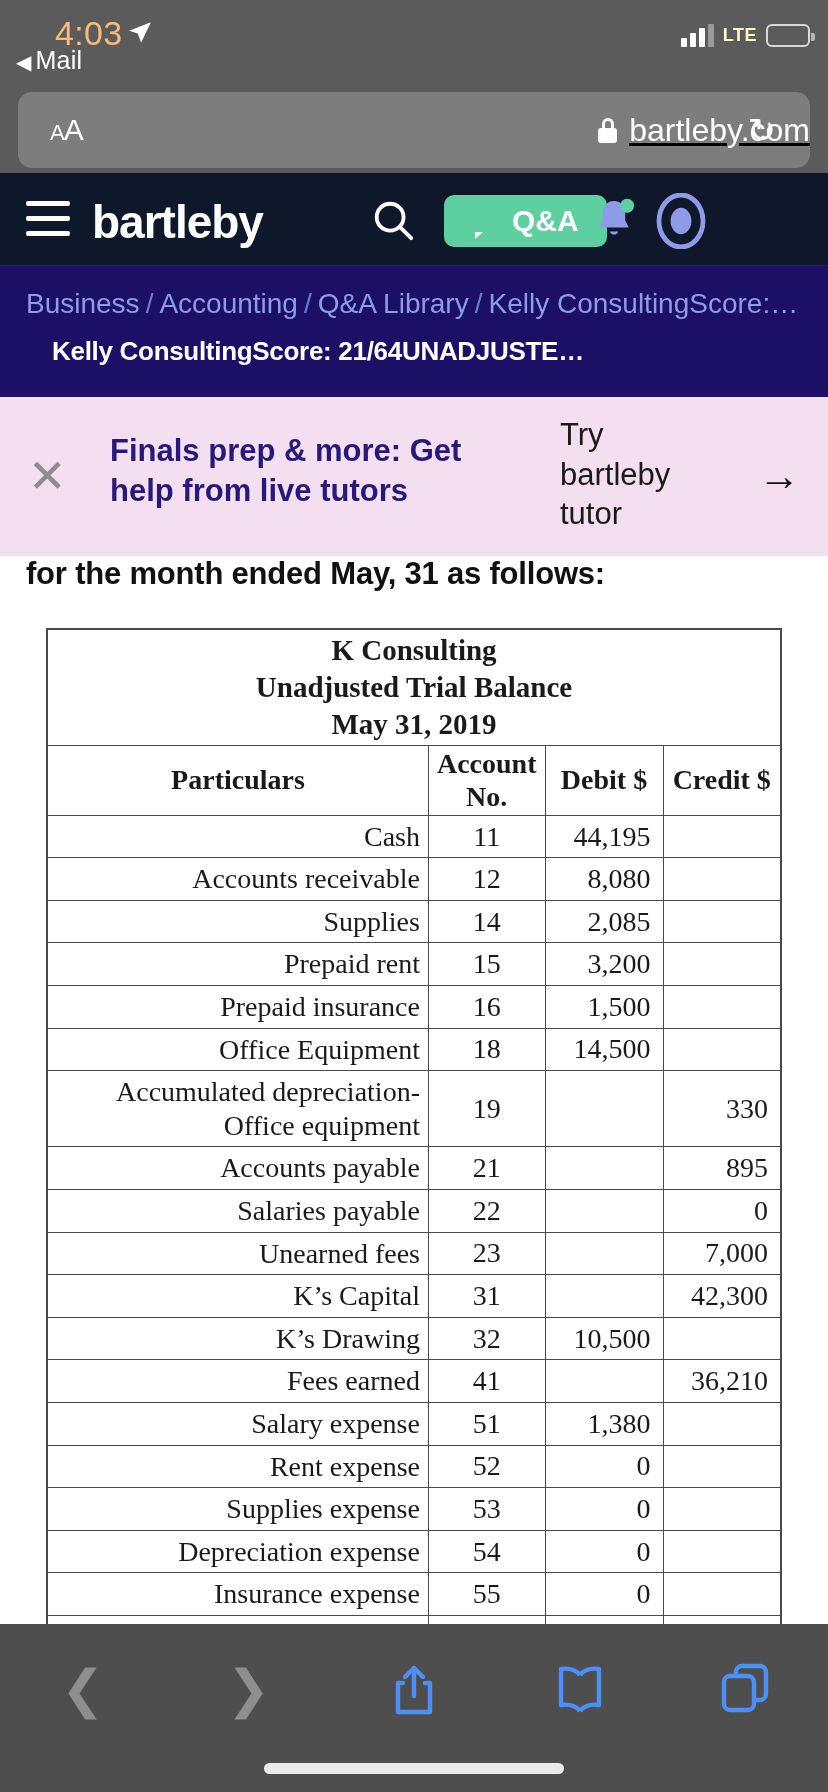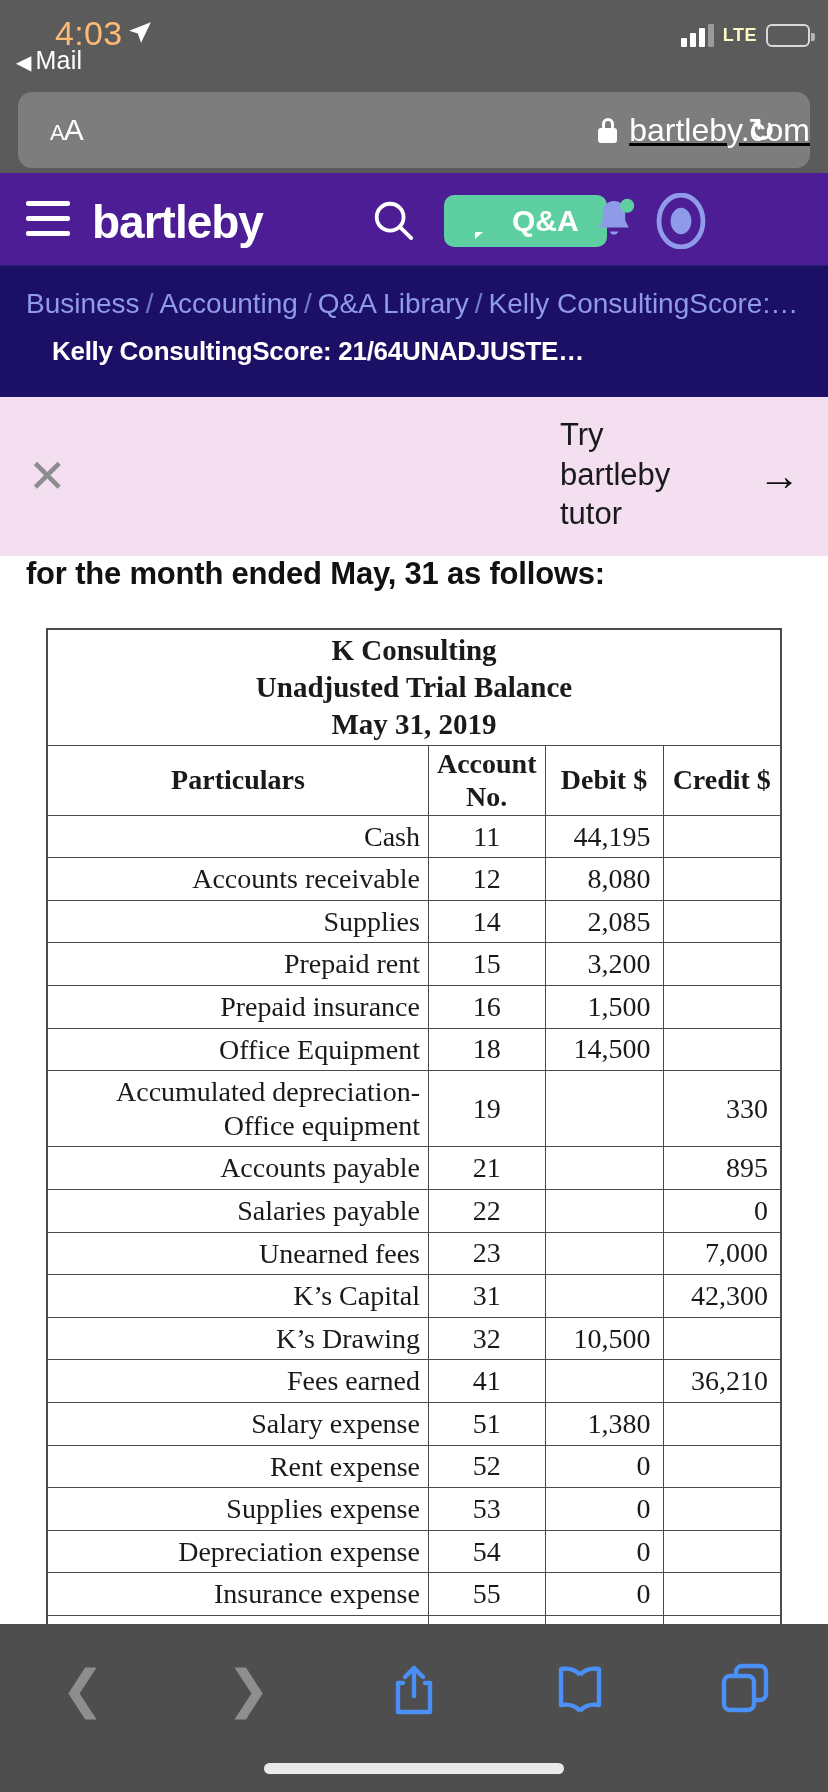--- a/index.html
+++ b/index.html
@@ -74,21 +74,21 @@
     border: 3px solid #fff; border-bottom: none; border-radius: 7px 7px 0 0;
   }
   .urltext { color:#ffffff; font-size: 32px; }
   .reload {
     position: absolute; right: 34px; color: #fff; font-size: 34px; line-height: 1;
   }
 
   
   .site { position: absolute; top: 173px; left: 0; width: 828px; bottom: 0; background:#fff; }
   .navbar {
-    height: 93px; background: #4c1d95; display:flex; align-items:center;
+    height: 93px; background: #0f172a; display:flex; align-items:center;
     border-bottom: 1px solid #2a1d78; position: relative; text-align: center;
   }
   .hamburger { position:absolute; left: 26px; top: 28px; width: 44px; height: 36px; }
   .hamburger span { display:block; height: 5px; background:#fff; border-radius: 2px; margin-bottom: 10px; }
   .hamburger span:last-child { margin-bottom: 0; }
   .brand {
     position:absolute; left: 92px; top: 22px;
     color: #ffffff; font-size: 46px; font-weight: 700; letter-spacing: -1px;
   }
   .nav-search { position: absolute; left: 370px; top: 24px; }
@@ -269,20 +269,21 @@
 
     <div class="breadcrumb-bar">
       <div class="crumbs">
         <a>Business</a><span class="sep">/</span><a>Accounting</a><span class="sep">/</span><a>Q&amp;A Library</a><span class="sep">/</span><a>Kelly ConsultingScore:…</a>
       </div>
       <div class="page-title">Kelly ConsultingScore: 21/64UNADJUSTE…</div>
     </div>
 
     <div class="promo">
       <span class="promo-close">✕</span>
+      <span class="promo-text">Finals prep &amp; more: Get help from live tutors</span>
       <span class="promo-cta">Try bartleby tutor</span>
       <span class="promo-arrow">→</span>
     </div>
 
     <div class="article">
       <div class="lead">for the month ended May, 31 as follows:</div>
 
       <div class="tb-wrap">
         <table class="tb">
           <tbody>

